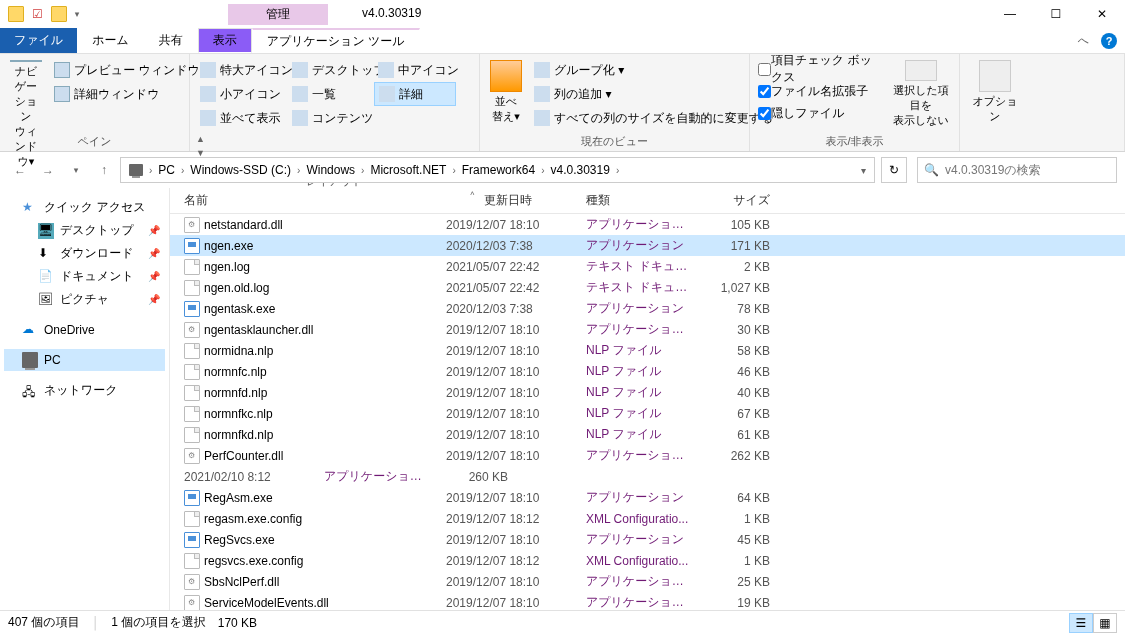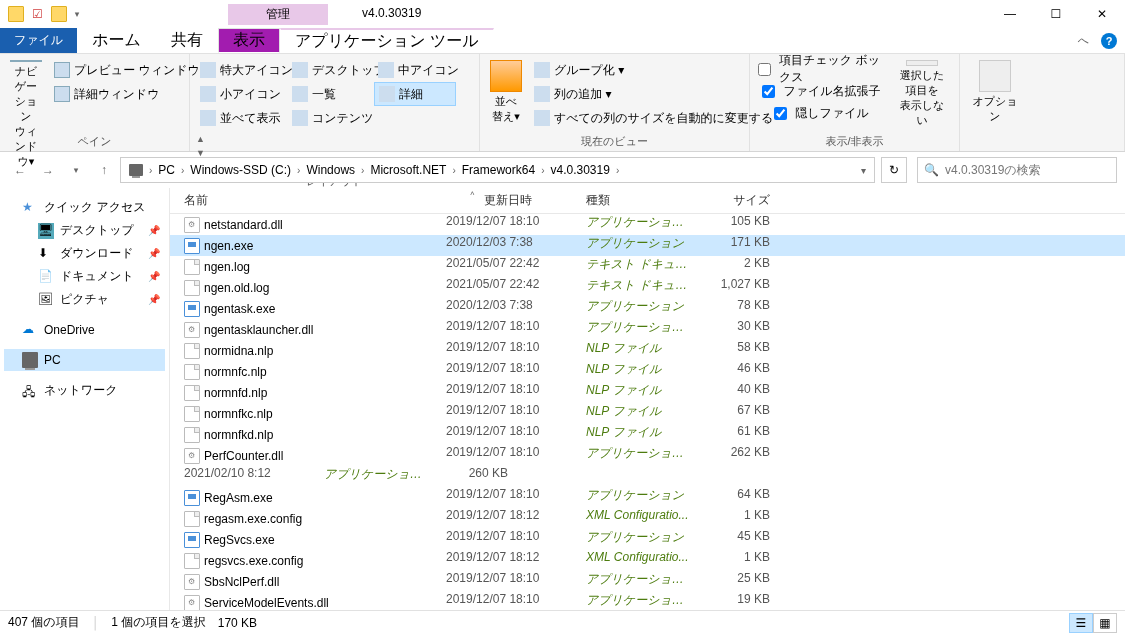--- a/index.html
+++ b/index.html
@@ -11,37 +11,37 @@
 .qat-icon { width: 16px; height: 16px; }
 .contextual-group { position: absolute; left: 228px; top: 0; height: 28px; display: flex; align-items: center; }
 .contextual-tab-header { background: #e8c8e8; color: #000; padding: 2px 38px; font-size: 12px; }
 .title-text { position: absolute; left: 362px; top: 6px; font-size: 12px; }
 .win-controls { position: absolute; right: 0; top: 0; display: flex; }
 .win-btn { width: 46px; height: 28px; display: flex; align-items: center; justify-content: center; font-size: 12px; }
 
 
 .tabbar { height: 26px; display: flex; background: #fff; border-bottom: 1px solid #e1e1e1; }
 .file-tab { background: #1a5faf; color: #fff; padding: 4px 14px; font-size: 12px; display: flex; align-items: center; }
-.tab { padding: 4px 14px; font-size: 16px; display: flex; align-items: center; border: 1px solid transparent; }
-.tab.active { border: 1px solid #e1e1e1; border-bottom-color: #fff; background: #a21caf; }
+.tab { padding: 4px 14px; font-size: 12px; display: flex; align-items: center; border: 1px solid transparent; }
+.tab.active { border: 1px solid #e1e1e1; border-bottom-color: #fff; background: #8b5cf6; }
 .help-area { margin-left: auto; display: flex; align-items: center; gap: 12px; padding-right: 8px; }
 .help-icon { width: 16px; height: 16px; background: #0078d4; border-radius: 50%; color: #fff; display: flex; align-items: center; justify-content: center; font-size: 11px; font-weight: bold; }
 
 
 .ribbon { height: 98px; background: #f5f5f5; display: flex; border-bottom: 1px solid #d5d5d5; }
 .ribbon-group { border-right: 1px solid #e1e1e1; display: flex; flex-direction: column; padding: 4px 6px 0 6px; }
 .ribbon-group-content { flex: 1; display: flex; align-items: flex-start; gap: 4px; }
 .ribbon-group-label { text-align: center; font-size: 11px; color: #555; padding: 2px 0; }
 .ribbon-btn-large { display: flex; flex-direction: column; align-items: center; justify-content: flex-start; padding: 2px 4px; width: 58px; height: 72px; font-size: 11px; text-align: center; }
 .ribbon-btn-large .icon { width: 32px; height: 32px; margin-bottom: 2px; }
 .ribbon-col { display: flex; flex-direction: column; gap: 0px; }
 .ribbon-btn-small { display: flex; align-items: center; gap: 4px; padding: 2px 4px; font-size: 12px; height: 24px; white-space: nowrap; }
 .ribbon-btn-small .icon { width: 16px; height: 16px; flex-shrink: 0; }
 .ribbon-btn-small.active { background: #cce8ff; border: 1px solid #99d1ff; }
-.ribbon-chk { display: flex; align-items: center; gap: 8px; padding: 2px 2px; font-size: 12px; height: 22px; justify-content: center; }
+.ribbon-chk { display: flex; align-items: center; gap: 0; padding: 2px 2px; font-size: 12px; height: 22px; }
 .ribbon-chk input { width: 13px; height: 13px; }
 
 
 .address-row { height: 36px; display: flex; align-items: center; padding: 4px 8px; gap: 4px; }
 .nav-btn { width: 24px; height: 24px; display: flex; align-items: center; justify-content: center; color: #666; }
 .breadcrumb { flex: 1; height: 26px; border: 1px solid #ccc; display: flex; align-items: center; padding: 0 4px; gap: 2px; background: #fff; }
 .bc-item { padding: 2px 4px; display: flex; align-items: center; gap: 4px; font-size: 12px; }
 .bc-sep { color: #666; font-size: 10px; }
 .refresh-btn { width: 26px; height: 26px; border: 1px solid #ccc; display: flex; align-items: center; justify-content: center; margin-left: 2px; }
 .search-box { width: 200px; height: 26px; border: 1px solid #ccc; display: flex; align-items: center; padding: 0 6px; gap: 6px; color: #777; margin-left: 6px; }
@@ -57,27 +57,27 @@
 
 .file-list { flex: 1; position: relative; overflow: hidden; }
 .list-header { height: 26px; display: flex; align-items: center; border-bottom: 1px solid #e8e8e8; padding-left: 6px; }
 .list-header-col { padding: 4px 8px; font-size: 12px; color: #333; text-align: left; }
 .list-header-col.name { width: 262px; }
 .list-header-col.date { width: 140px; text-align: center; }
 .list-header-col.type { width: 124px; }
 .list-header-col.size { width: 76px; text-align: right; }
 
 .list-body { overflow-y: scroll; height: 416px; }
-.list-row { display: flex; height: 21px; padding-left: 6px; font-size: 12px; }
+.list-row { display: flex; align-items: center; height: 21px; padding-left: 6px; font-size: 12px; }
 .list-row.selected { background: #cce8ff; }
 .list-row .cell { padding: 0 8px; overflow: hidden; white-space: nowrap; text-overflow: ellipsis; }
 .list-row .cell.name { width: 262px; display: flex; align-items: center; gap: 4px; }
 .list-row .cell.name .icon { width: 16px; height: 16px; flex-shrink: 0; }
 .list-row .cell.date { width: 140px; color: #555; }
-.list-row .cell.type { width: 124px; color: #4d7c0f; font-style: italic; }
+.list-row .cell.type { width: 124px; color: #701a75; }
 .list-row .cell.size { width: 76px; text-align: right; color: #555; }
 
 
 .list-body::-webkit-scrollbar { width: 17px; }
 .list-body::-webkit-scrollbar-track { background: #f0f0f0; }
 .list-body::-webkit-scrollbar-thumb { background: #c2c2c2; }
 
 
 .statusbar { position: absolute; bottom: 0; left: 0; right: 0; height: 24px; border-top: 1px solid #e1e1e1; display: flex; align-items: center; padding: 3px 8px; font-size: 12px; gap: 12px; background: #fff; }
 .statusbar .divider { color: #ccc; }

